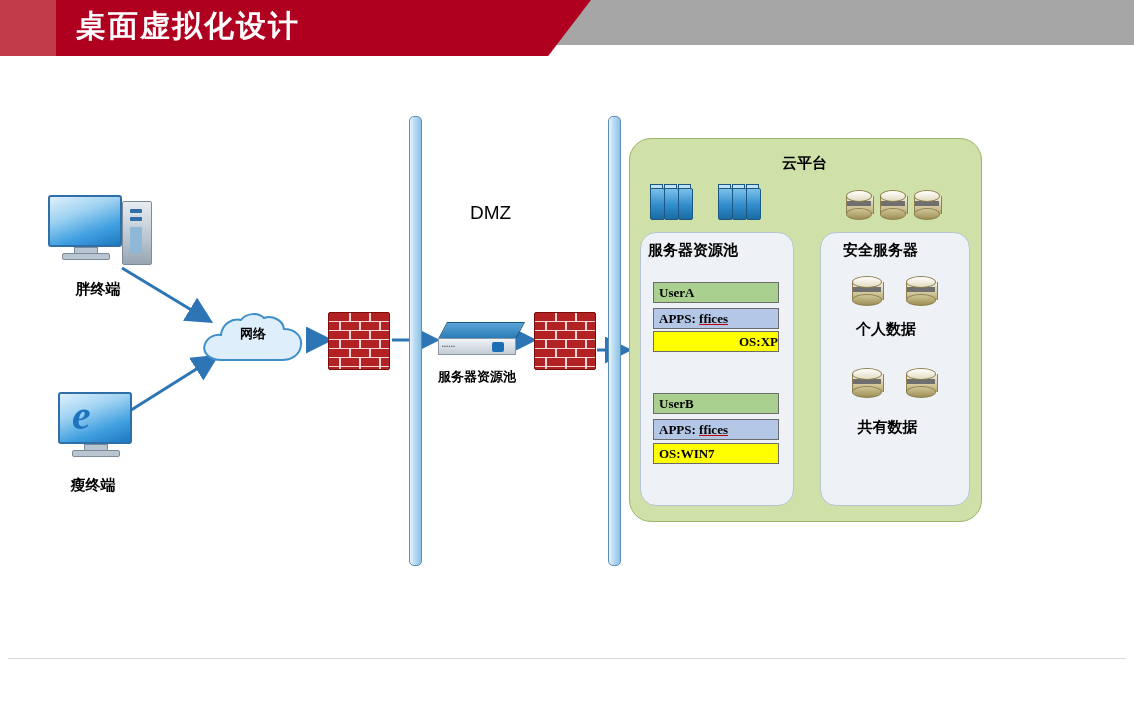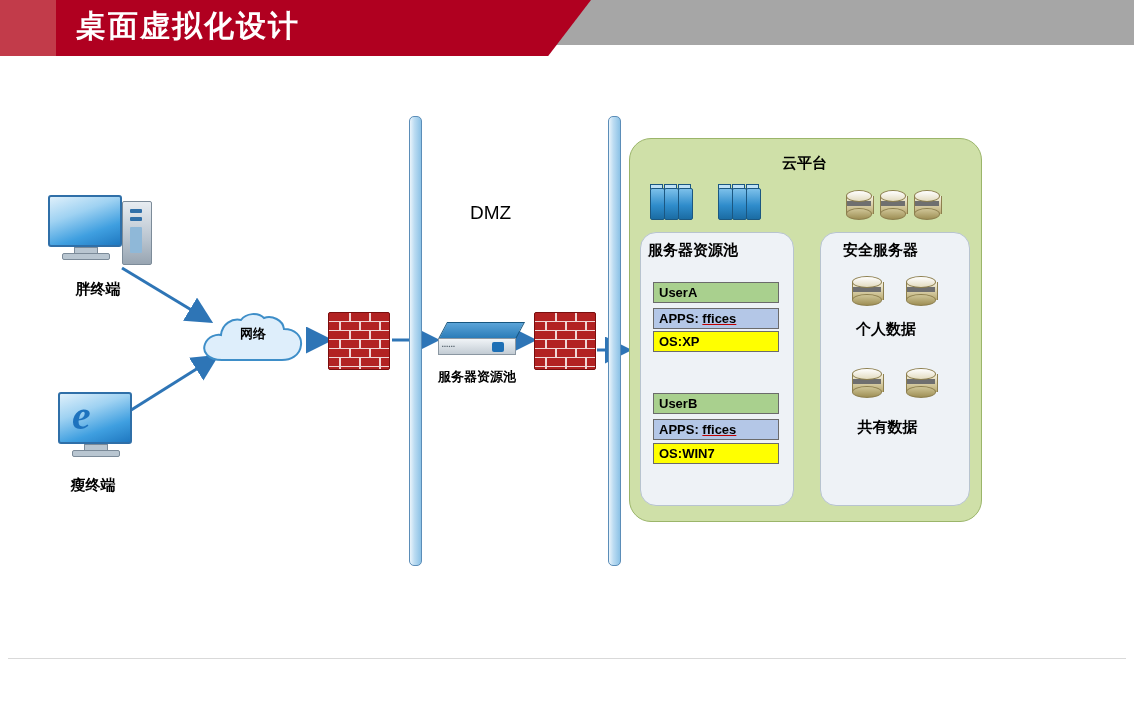--- a/index.html
+++ b/index.html
@@ -236,21 +236,21 @@
     font-weight: bold;
     color: #000;
     white-space: nowrap;
   }
 
   
   .vm-row {
     position: absolute;
     box-sizing: border-box;
     border: 1px solid #6b6b6b;
-    font-family: Liberation Sans, sans-serif;
+    font-family: Liberation Serif, serif;
     font-size: 13px;
     font-weight: bold;
     color: #000;
     padding: 2px 0 0 5px;
     height: 21px;
     width: 126px;
   }
   .vm-user  { background: #a9d08e; }
   .vm-apps  { background: #b4c7e7; }
   .vm-os    { background: #ffff00; }
@@ -479,21 +479,21 @@
 </div>
 
 <div class="pool-panel" style="left:640px; top:232px; width:152px; height:272px;"></div>
 <div class="pool-title" style="left:648px; top:241px;">服务器资源池</div>
 
 <div class="vm-row vm-user" style="left:653px; top:282px;">UserA</div>
 <div class="vm-row vm-apps" style="left:653px; top:308px;">
   <span>APPS:</span>
   <span class="underline-red">ffices</span>
 </div>
-<div class="vm-row vm-os" style="left:653px; top:331px;">
+<div class="vm-row vm-os" style="left:653px; top:331px;text-align:right;">
   <span>OS:</span><span>XP</span>
 </div>
 
 <div class="vm-row vm-user" style="left:653px; top:393px;">UserB</div>
 <div class="vm-row vm-apps" style="left:653px; top:419px;">
   <span>APPS:</span>
   <span class="underline-red">ffices</span>
 </div>
 <div class="vm-row vm-os" style="left:653px; top:443px;">
   <span>OS:</span><span>WIN7</span>

